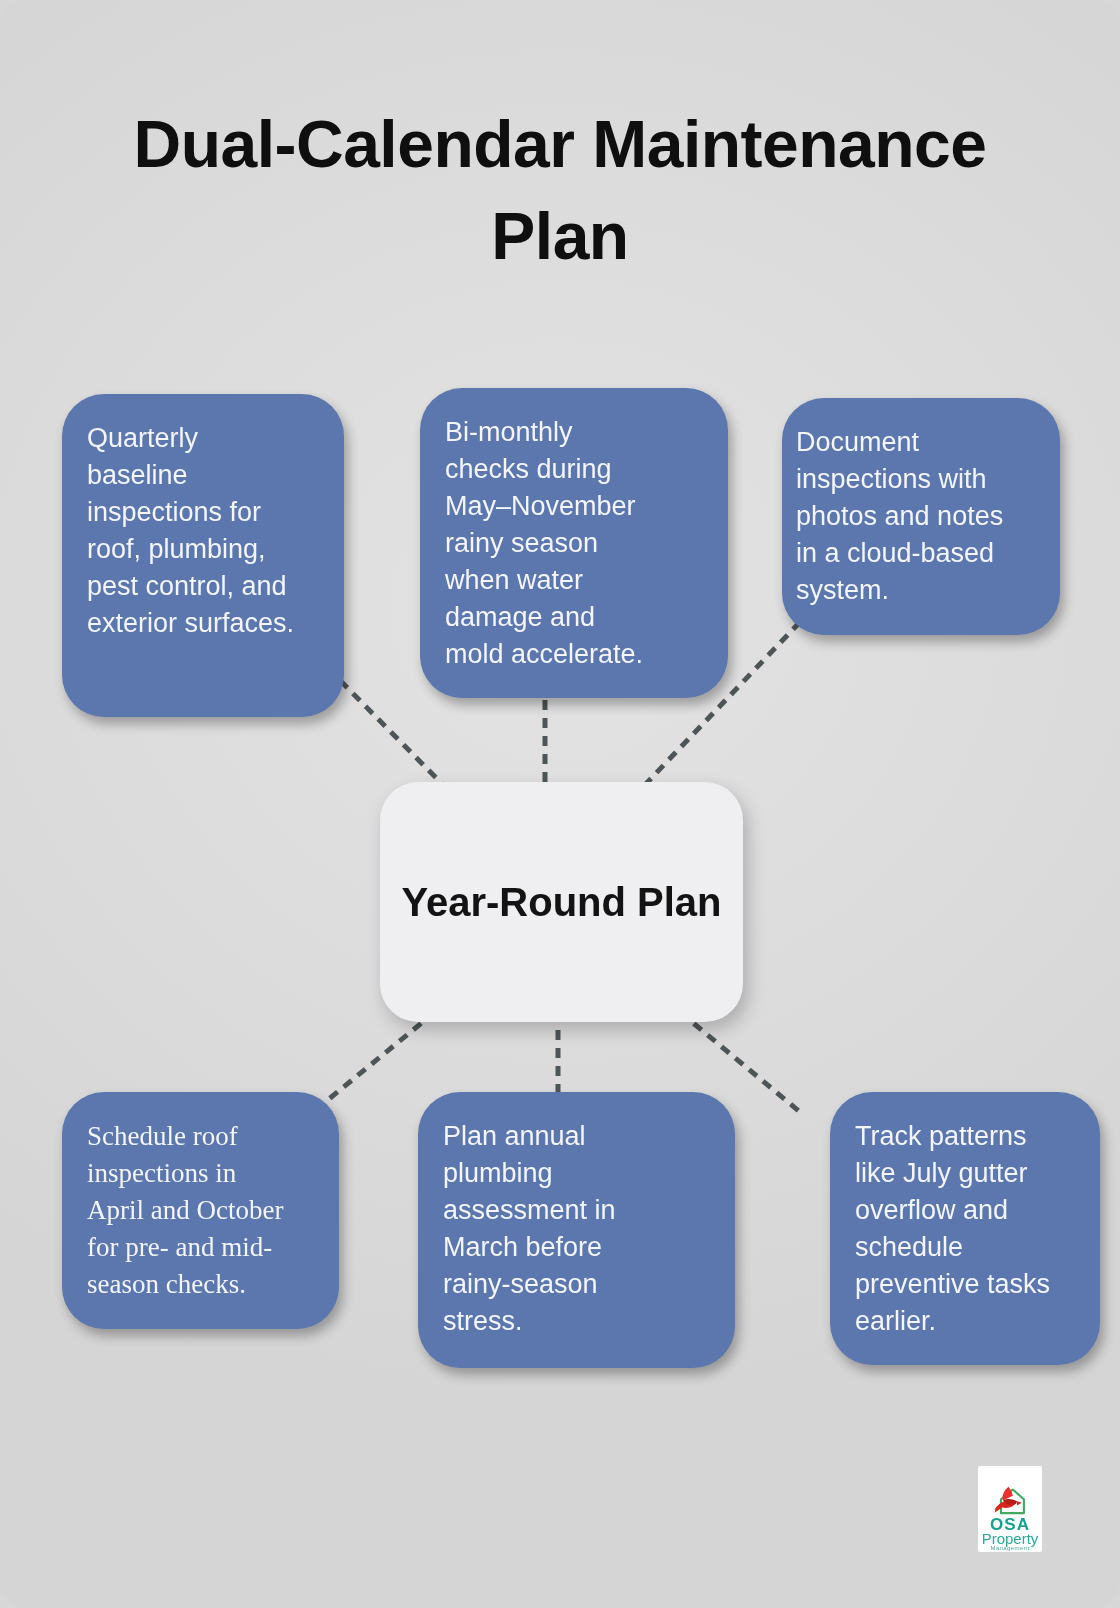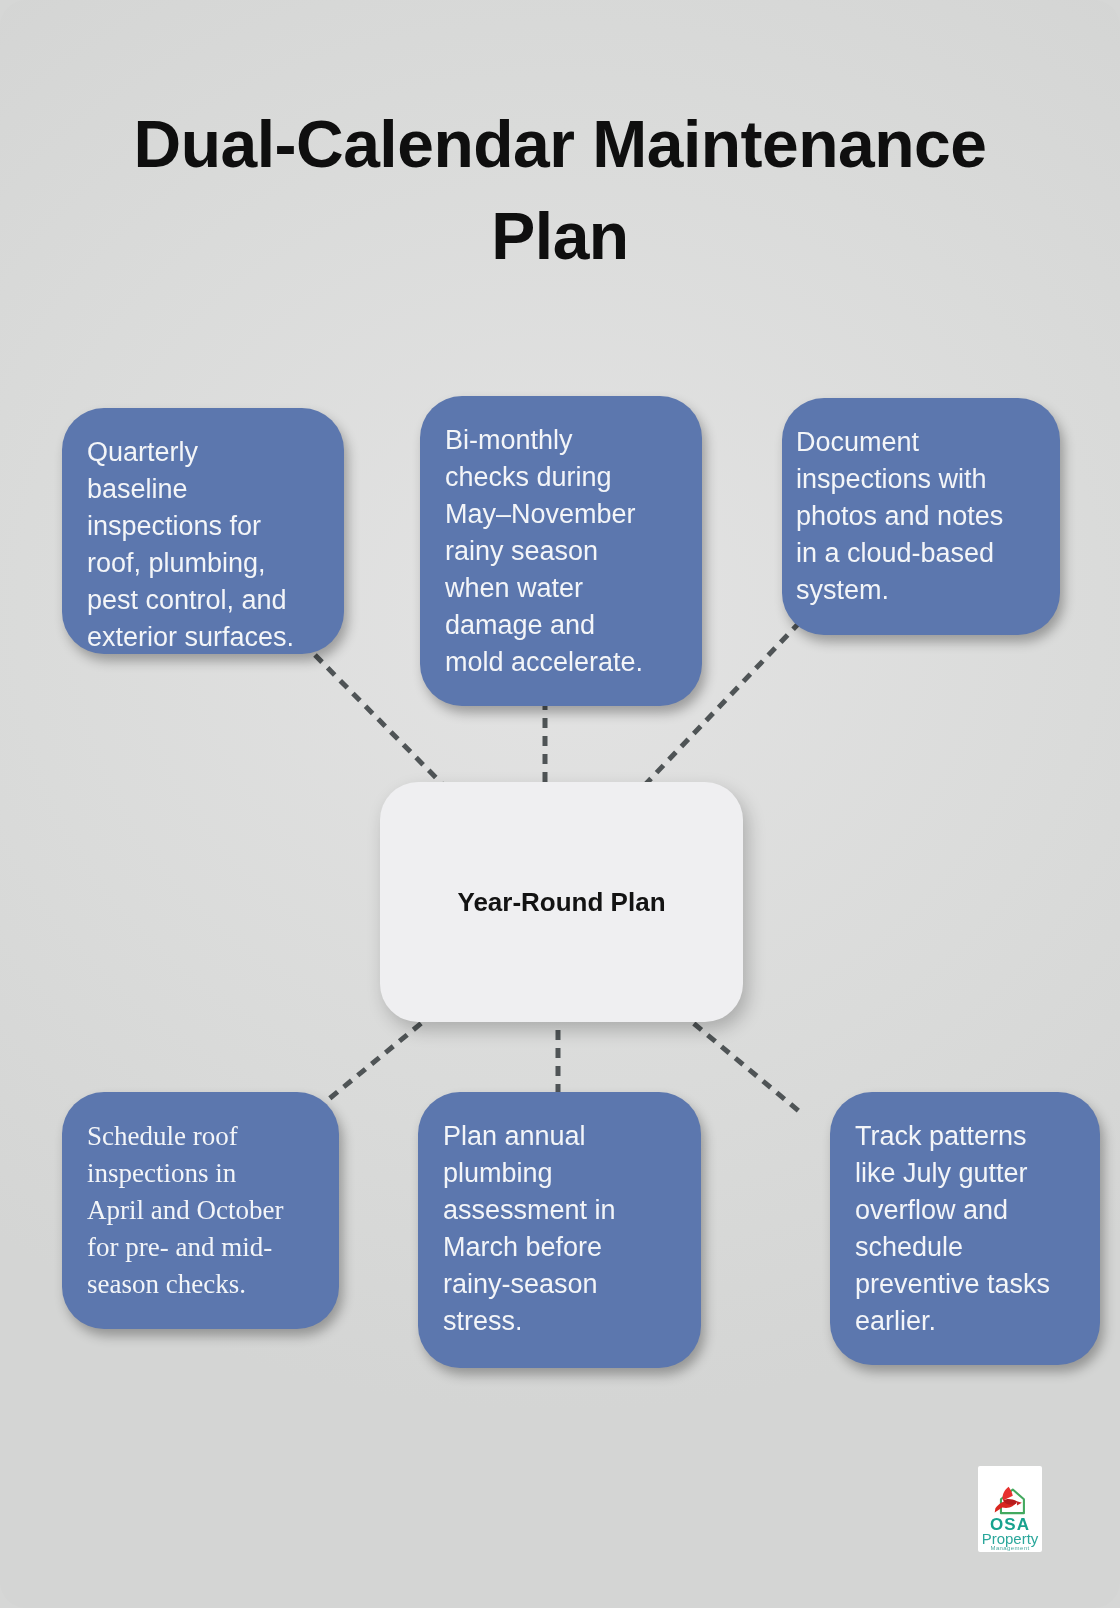--- a/index.html
+++ b/index.html
@@ -36,39 +36,39 @@
     background: #5c77ae;
     border-radius: 42px;
     box-shadow: 4px 7px 12px rgba(0,0,0,0.30);
     color: #f3f5f8;
     font-size: 27px;
     line-height: 37px;
     padding: 26px 18px 20px 25px;
     box-sizing: border-box;
     white-space: pre-line;
   }
-  .node-a { left: 62px;  top: 408px;  width: 282px; height: 246px; }
-  .node-b { left: 420px; top: 396px;  width: 282px; height: 310px; }
+  .node-a { left: 62px;  top: 394px;  width: 282px; height: 323px; }
+  .node-b { left: 420px; top: 388px;  width: 308px; height: 310px; }
   .node-c { left: 782px; top: 398px;  width: 278px; height: 237px; padding-left: 14px; }
   .node-d { left: 62px;  top: 1092px; width: 277px; height: 237px; font-family: Liberation Serif, serif; }
-  .node-e { left: 418px; top: 1092px; width: 283px; height: 276px; }
+  .node-e { left: 418px; top: 1092px; width: 317px; height: 276px; }
   .node-f { left: 782px; top: 1092px; width: 270px; height: 273px; margin-left: 48px; }
   .center-box {
     position: absolute;
     left: 380px; top: 782px;
     width: 363px; height: 240px;
     background: #efeff1;
     border-radius: 38px;
     box-shadow: 5px 8px 18px rgba(0,0,0,0.22);
     display: flex;
     align-items: center;
     justify-content: center;
   }
   .center-label {
-    font-size: 26px;
+    font-size: 40px;
     font-weight: bold;
     color: #131313;
   }
   .logo-card {
     position: absolute;
     left: 978px; top: 1466px;
     width: 64px; height: 86px;
     background: #ffffff;
     border-radius: 2px;
     display: flex;

